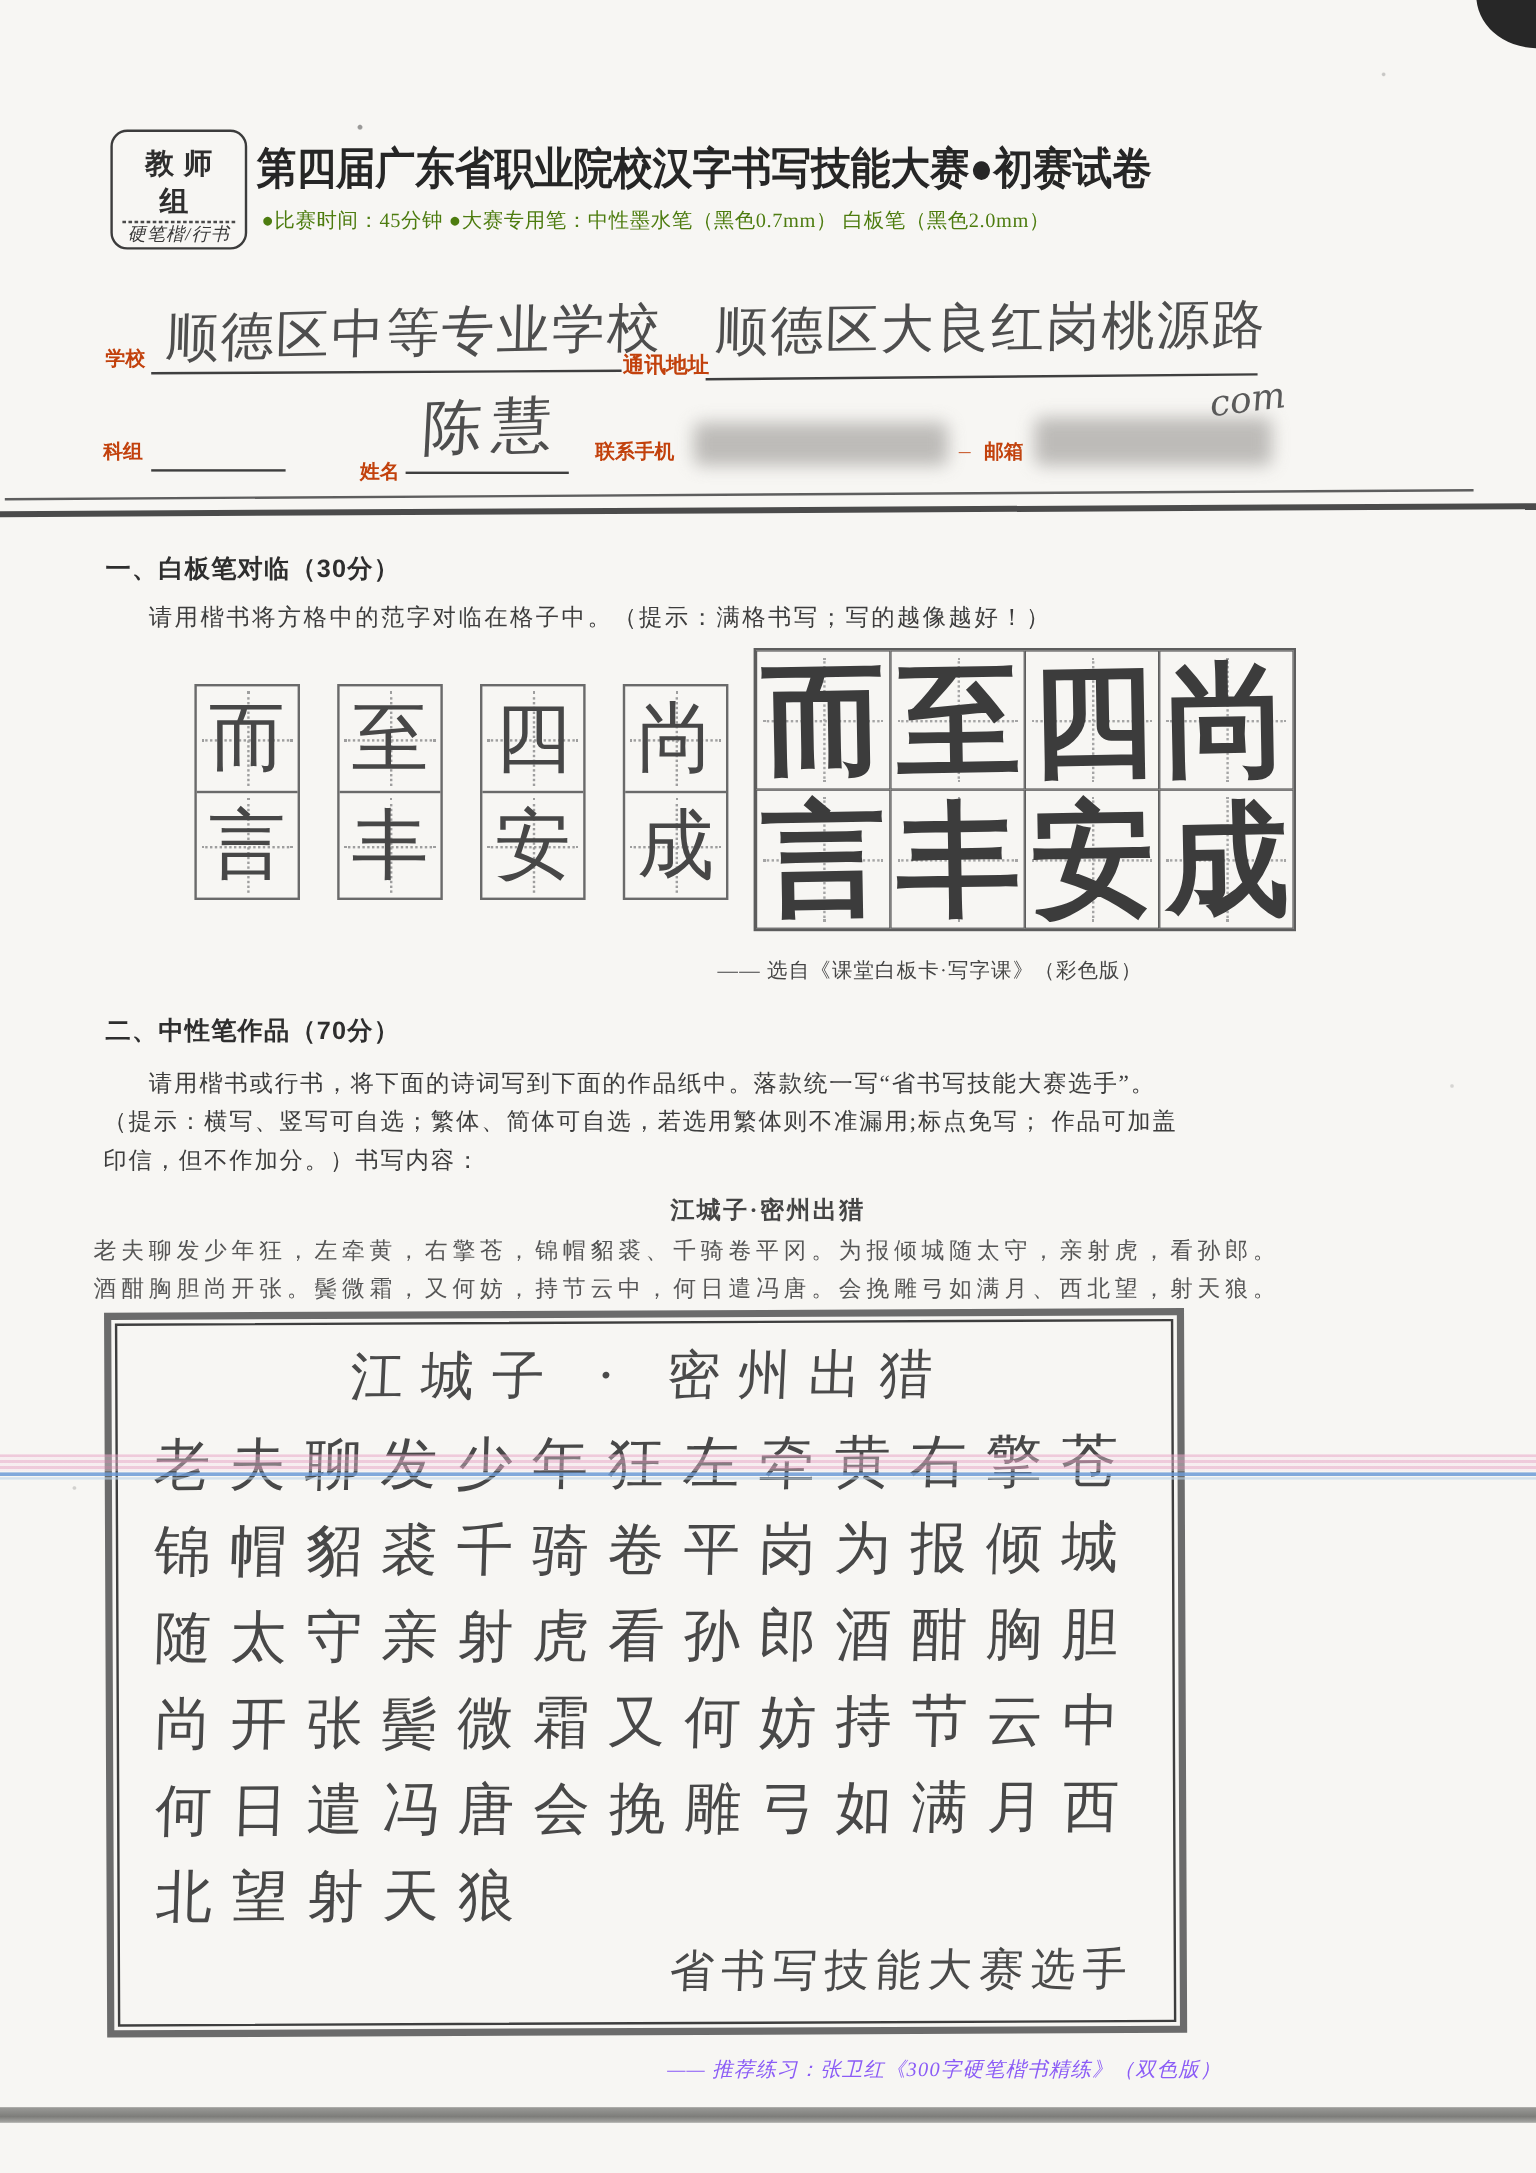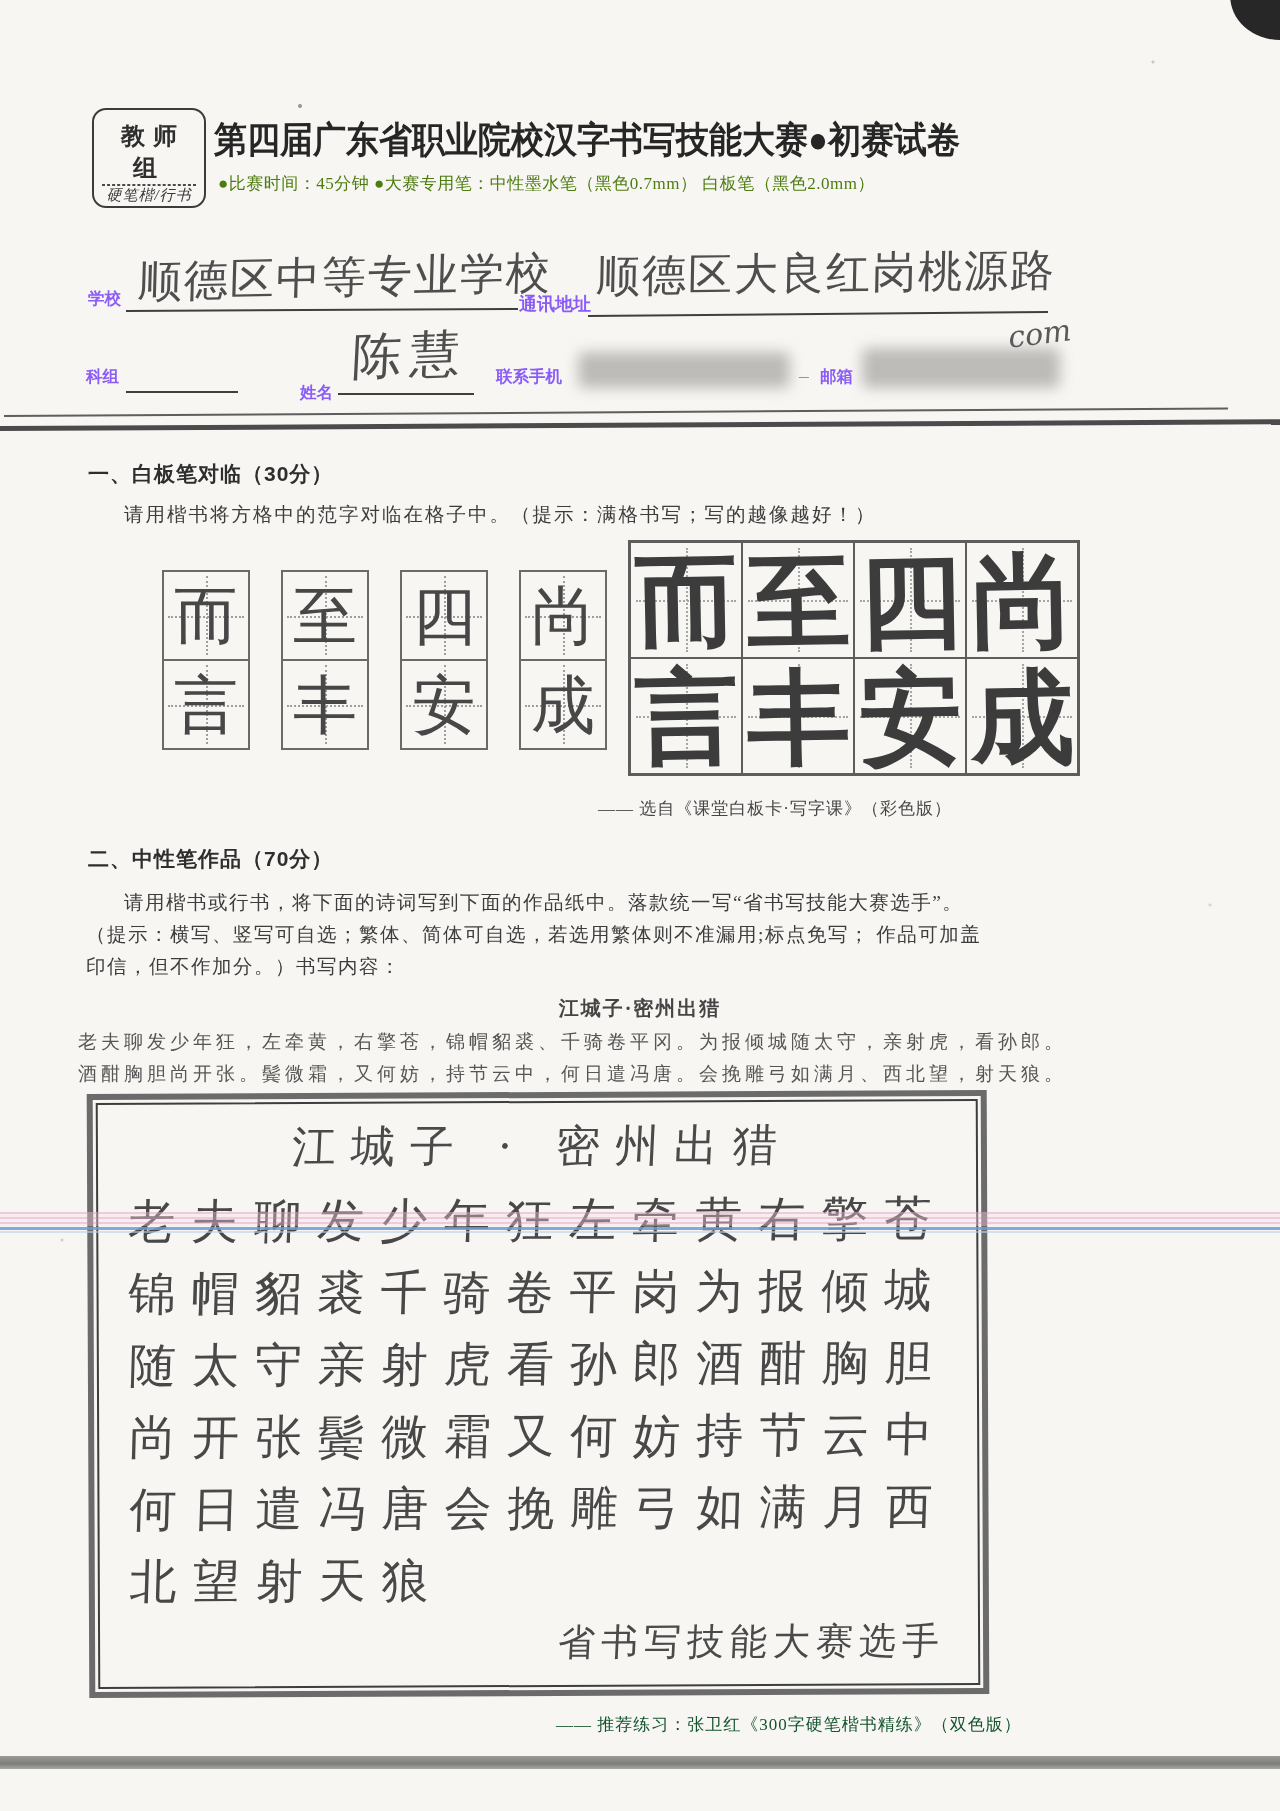--- a/index.html
+++ b/index.html
@@ -21,21 +21,21 @@
   .badge-group{text-align:center;font-family:"Liberation Sans",sans-serif;font-weight:700;font-size:24px;
                letter-spacing:8px;text-indent:8px;color:#2e2e2e;}
   .badge-divider{height:4px;border-top:1.5px dashed #4a4a4a;border-bottom:1.5px dashed #4a4a4a;margin:0 2px;}
   .badge-script{text-align:center;font-style:italic;font-size:15px;color:#383838;letter-spacing:1px;}
   .page-title{position:absolute;left:214px;top:116px;font-family:"Liberation Sans",sans-serif;font-weight:900;
               font-size:33px;color:#262626;white-space:nowrap;letter-spacing:0px;transform:scaleY(1.1);
               transform-origin:left top;}
   .info-line{position:absolute;left:218px;top:172px;font-size:17px;color:#4d7c0f;white-space:nowrap;letter-spacing:.5px;}
 
   
-  .form-label{position:absolute;font-family:Liberation Mono, monospace;font-weight:700;font-size:16.5px;color:#8b5cf6;}
+  .form-label{position:absolute;font-family:Liberation Mono, monospace;font-weight:700;font-size:16.5px;color:#c2410c;}
   #school-label{left:88px;top:288px;}
   #address-label{left:519px;top:292px;font-size:18px;}
   #group-label{left:86px;top:366px;text-align:right;}
   #name-label{left:300px;top:366px;margin-top:16px;}
   #phone-label{left:496px;top:366px;}
   #underscore-mark{left:799px;top:362px;font-weight:400;}
   #email-label{left:820px;top:366px;}
   .u{position:absolute;height:0;border-bottom:2px solid #3f3f3f;}
   #u-school{left:126px;top:309px;width:392px;transform:rotate(-.3deg);}
   #u-address{left:588px;top:313px;width:460px;transform:rotate(-.5deg);}
@@ -103,21 +103,21 @@
   #work-signature{font-family:"DejaVu Serif",serif;font-size:37px;letter-spacing:6px;color:#4a4a4a;
                   margin:2px 0 0 428px;transform:skewX(-3deg);white-space:nowrap;}
 
   
   #artifact-pink{position:absolute;left:0;top:1212px;width:1280px;height:14px;z-index:6;
     background:repeating-linear-gradient(180deg,rgba(232,166,199,.55) 0 2px,rgba(246,222,235,.35) 2px 5px);}
   #artifact-blue{position:absolute;left:0;top:1227px;width:1280px;height:3px;background:#6d9bd6;opacity:.85;z-index:6;}
   #artifact-blue2{position:absolute;left:0;top:1231px;width:1280px;height:2px;background:#bad3ea;opacity:.6;z-index:6;}
 
   
-  #footer-rec{position:absolute;left:556px;top:1713px;font-size:17px;letter-spacing:1px;color:#14532d;white-space:nowrap;}
+  #footer-rec{position:absolute;left:556px;top:1713px;font-size:17px;letter-spacing:1px;color:#8b5cf6;white-space:nowrap;font-style:italic;}
   #scan-band{position:absolute;left:0;top:1756px;width:1280px;height:13px;
              background:linear-gradient(180deg,#9b9b98,#7d7d7a 60%,#a9a9a6);}
 </style>
 </head>
 <body>
 
 <div class="page">
   <div class="speckles"></div>
   <div class="corner-blot"></div>
 

